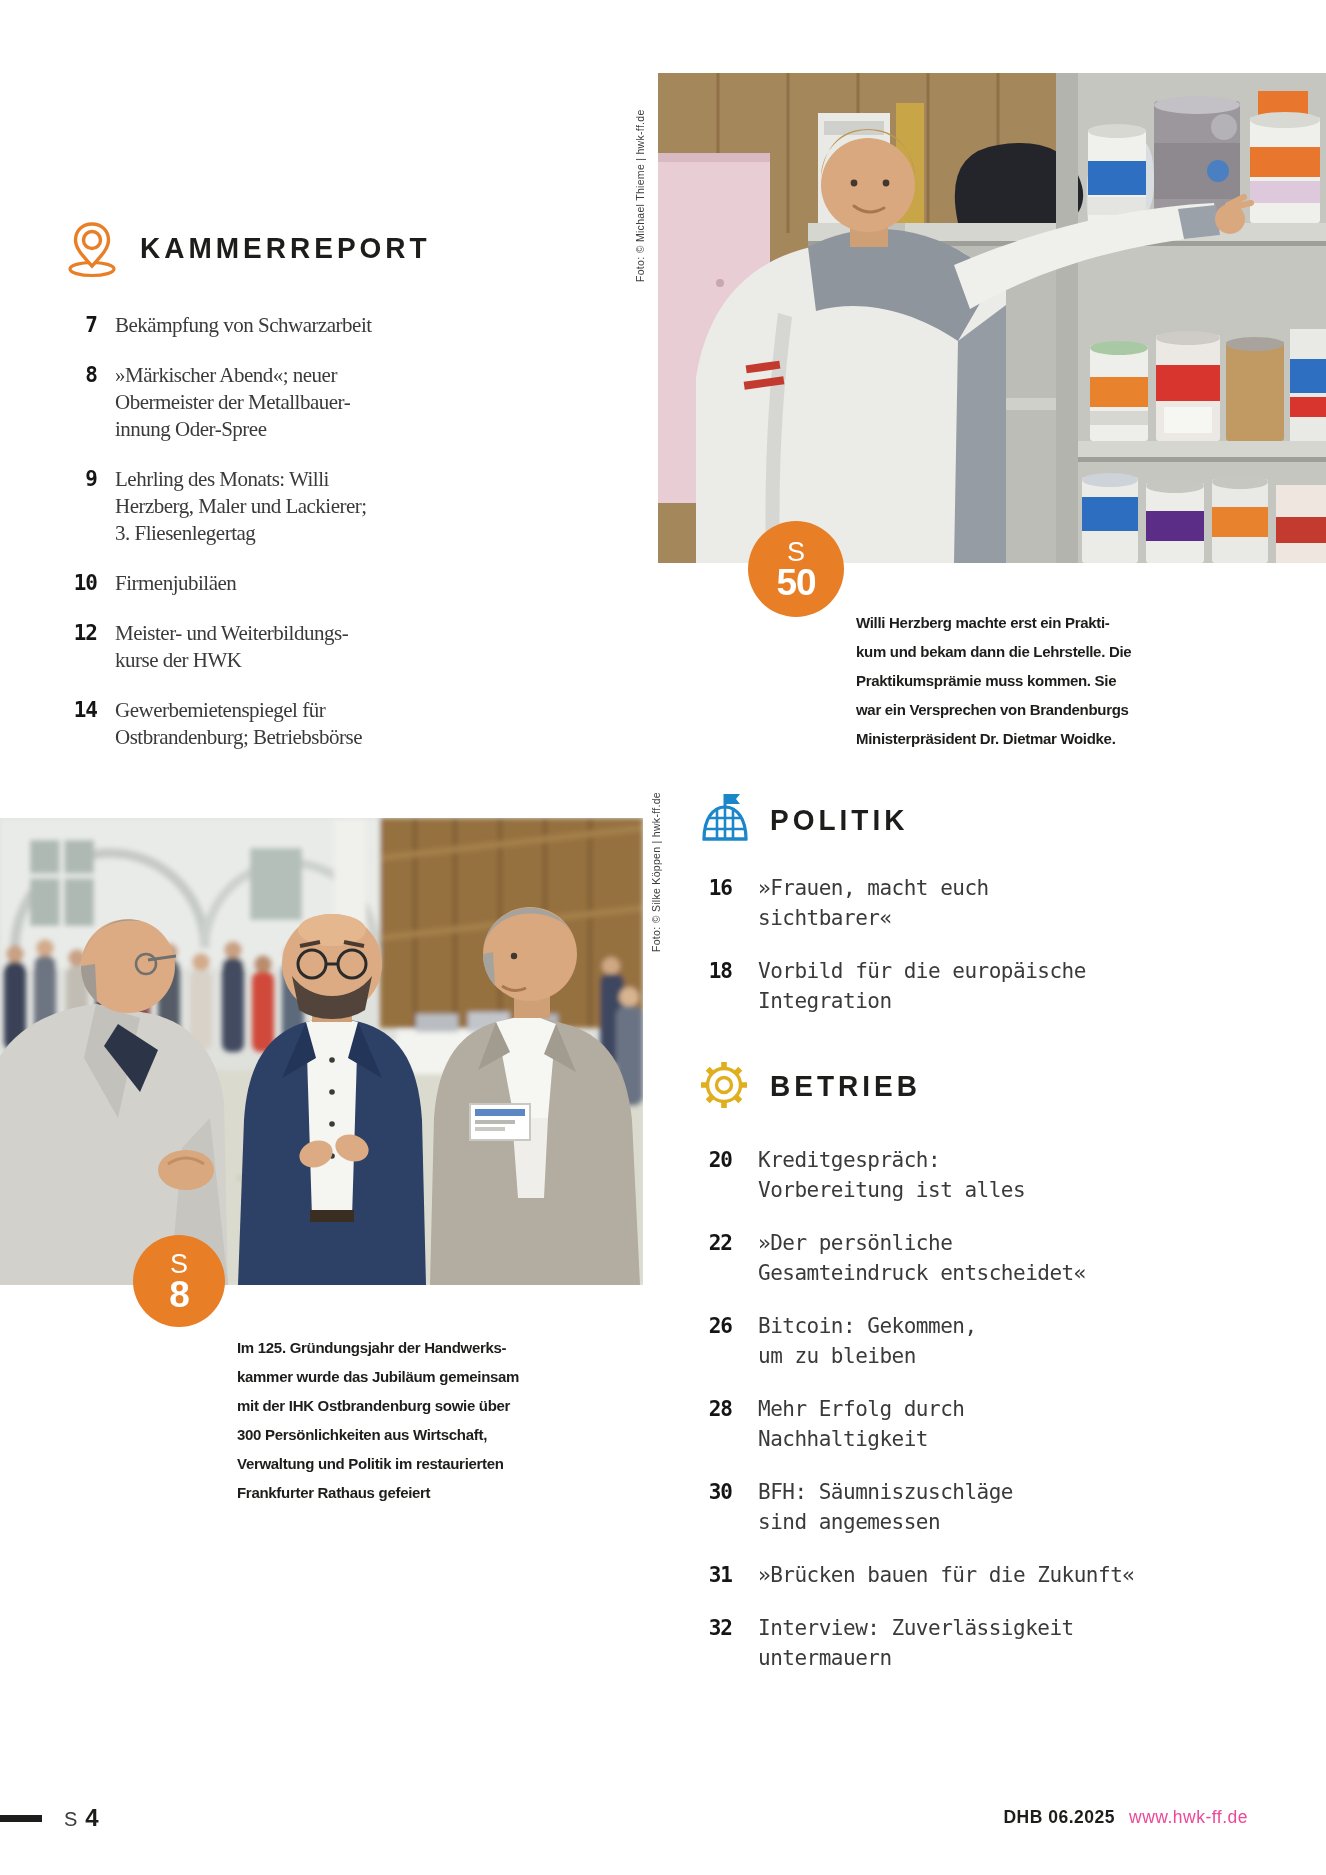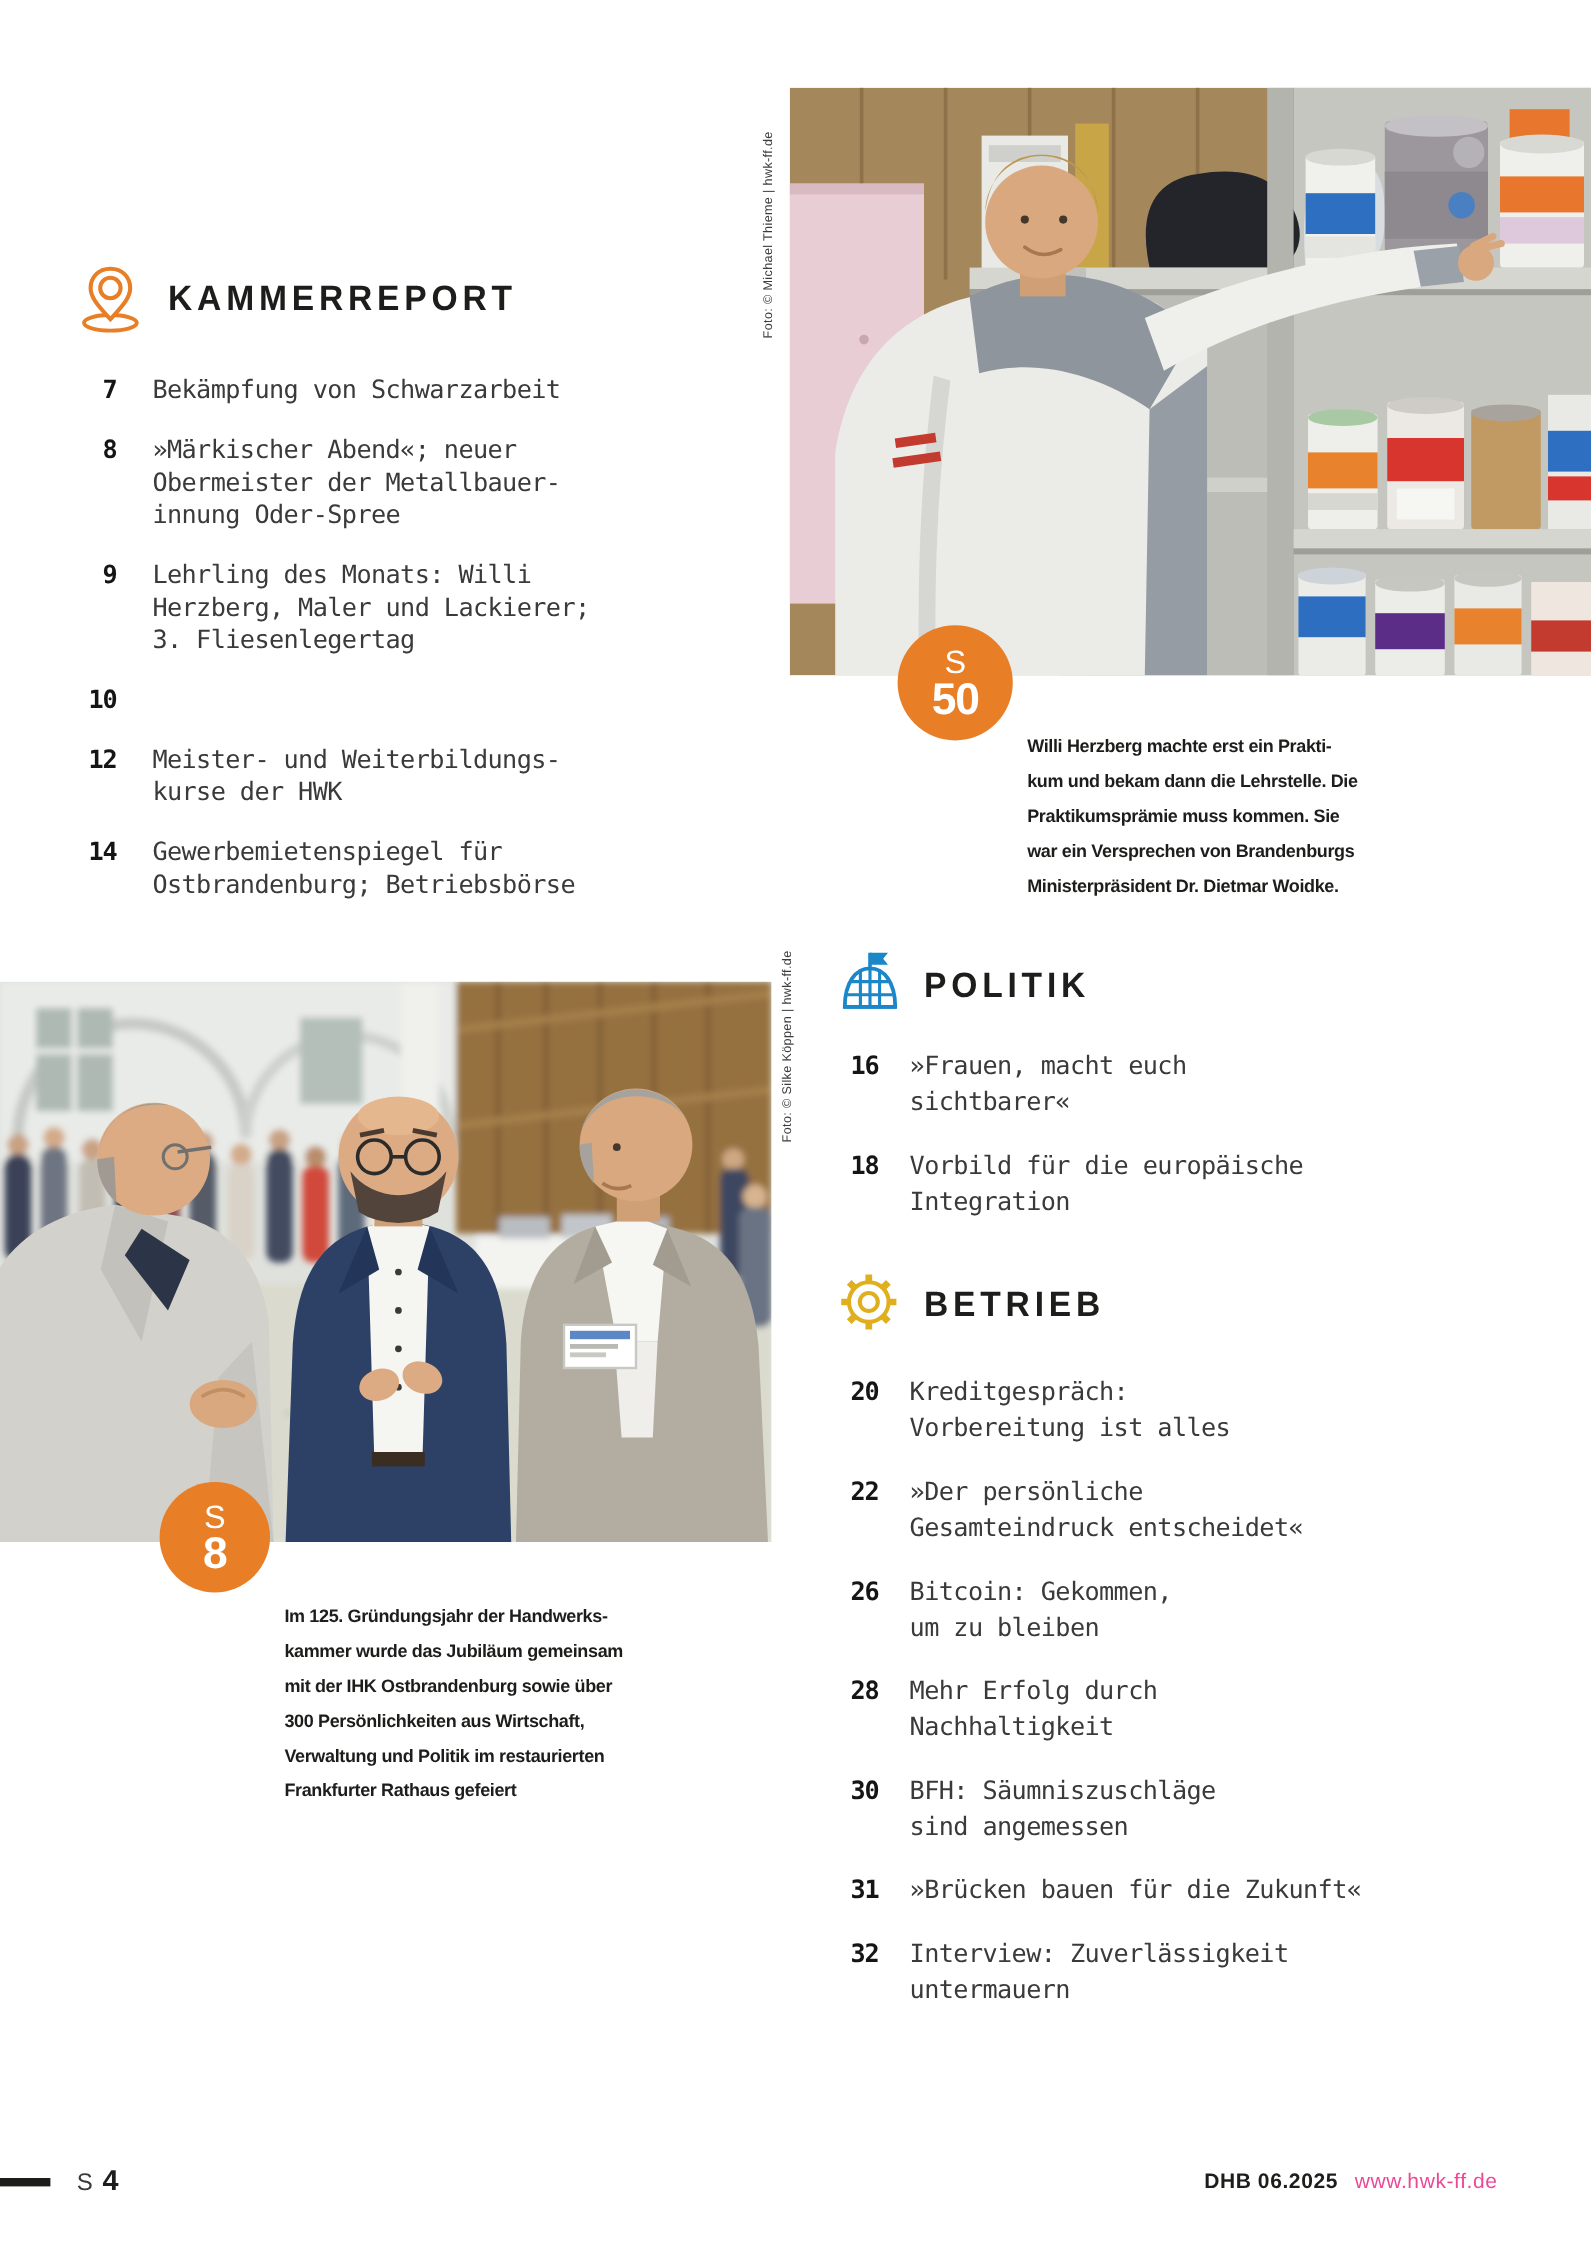--- a/index.html
+++ b/index.html
@@ -21,21 +21,21 @@
   .toc-item {
     display:flex; margin-bottom:23px;
     font-family:"DejaVu Sans Mono", monospace;
     font-size:21px; line-height:27px;
   }
   .toc-r .toc-item { line-height:30px; }
   .toc-item .num {
     font-weight:bold; color:#151515; text-align:right; letter-spacing:-1px;
   }
   .toc-l .num { width:57px; }
-  .toc-l .txt { margin-left:30px; width:505px; }
+  .toc-l .txt { margin-left:18px; width:505px;font-family:Liberation Serif, serif; }
   .toc-r .num { width:34px;text-align:right; }
   .toc-r .txt { margin-left:26px; width:520px; }
   .toc-item .txt {
     color:#3a3a3a; white-space:pre-line; letter-spacing:-0.5px;
   }
   
   .photo { position:absolute; overflow:hidden; }
   .photo svg { display:block; }
   .credit {
     position:absolute; font-size:10.5px; color:#3c3c3c; letter-spacing:0.3px;
@@ -91,20 +91,21 @@
 innung Oder-Spree</div>
     </div>
     <div class="toc-item">
       <div class="num">9</div>
       <div class="txt">Lehrling des Monats: Willi
 Herzberg, Maler und Lackierer;
 3. Fliesenlegertag</div>
     </div>
     <div class="toc-item">
       <div class="num">10</div>
+      <div class="txt">Firmenjubiläen</div>
     </div>
     <div class="toc-item">
       <div class="num">12</div>
       <div class="txt">Meister- und Weiterbildungs-
 kurse der HWK</div>
     </div>
     <div class="toc-item">
       <div class="num">14</div>
       <div class="txt">Gewerbemietenspiegel für
 Ostbrandenburg; Betriebsbörse</div>

